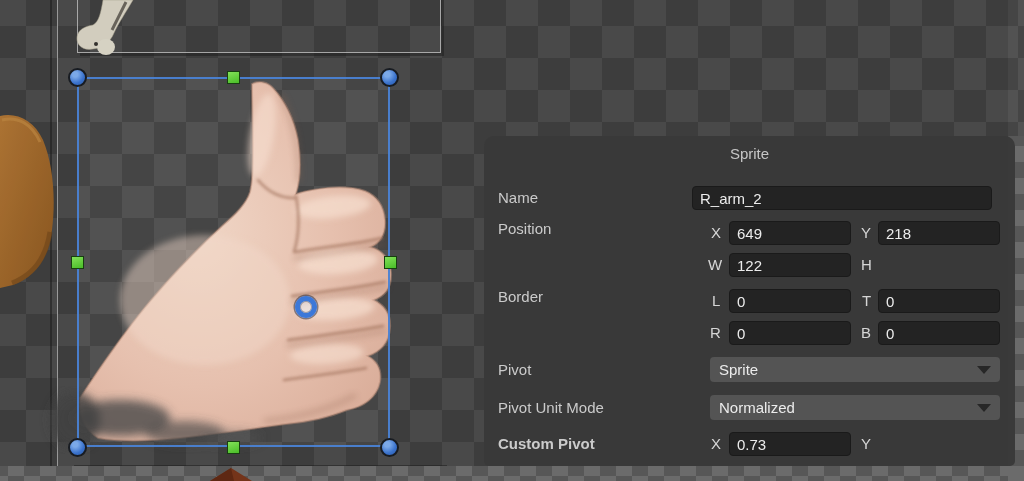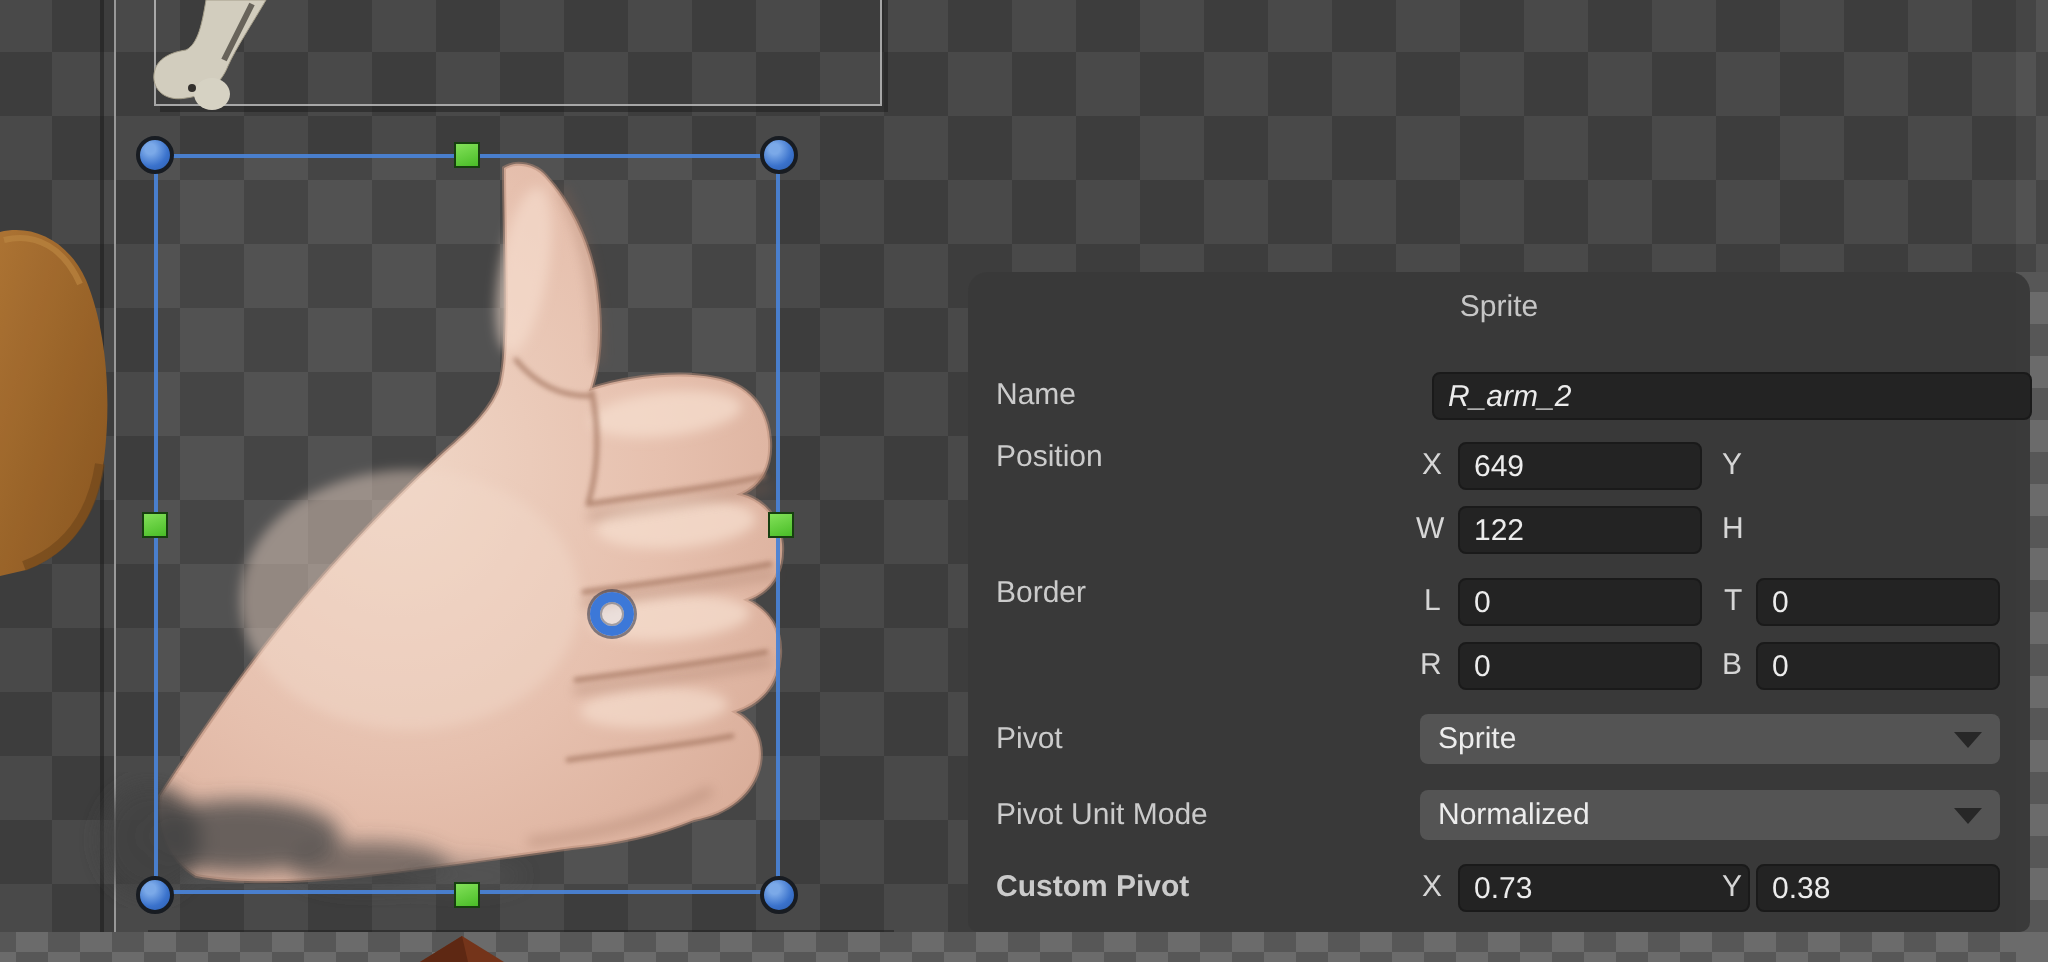--- a/index.html
+++ b/index.html
@@ -188,26 +188,27 @@
   <div class="h-square" style="left:227px;top:71px;"></div>
   <div class="h-square" style="left:227px;top:441px;"></div>
   <div class="h-square" style="left:71px;top:256px;"></div>
   <div class="h-square" style="left:384px;top:256px;"></div>
   <div class="h-pivot" style="left:295px;top:296px;"></div>
 
   <div class="panel">
     <div class="panel-title">Sprite</div>
 
     <span class="p-label" style="top:53px;">Name</span>
-    <input class="p-input" style="left: 232px; top: 50px; width: 300px; font-style: italic;" readonly="" value="R_arm_2">
+    <input class="p-input" style="left: 208px; top: 50px; width: 300px;" readonly="" value="R_arm_2">
 
     <span class="p-label" style="top:84px;">Position</span>
     <span class="axis-label" style="left:227px;top:88px;">X</span>
     <input class="p-input" style="left: 245px; top: 85px; width: 122px;" readonly="" value="649">
     <span class="axis-label" style="left:377px;top:88px;">Y</span>
+    <input class="p-input" style="left: 394px; top: 85px; width: 122px;" readonly="" value="218">
     <span class="axis-label" style="left:224px;top:120px;">W</span>
     <input class="p-input" style="left: 245px; top: 117px; width: 122px;" readonly="" value="122">
     <span class="axis-label" style="left:377px;top:120px;">H</span>
 
     <span class="p-label" style="top:152px;">Border</span>
     <span class="axis-label" style="left:228px;top:156px;">L</span>
     <input class="p-input" style="left: 245px; top: 153px; width: 122px;" readonly="" value="0">
     <span class="axis-label" style="left:378px;top:156px;">T</span>
     <input class="p-input" style="left: 394px; top: 153px; width: 122px;" readonly="" value="0">
     <span class="axis-label" style="left:226px;top:188px;">R</span>
@@ -222,17 +223,16 @@
     </div>
 
     <span class="p-label" style="top:263px;">Pivot Unit Mode</span>
     <div class="dropdown" style="top:259px;">
       <span>Normalized</span>
       <span class="caret"></span>
     </div>
 
     <span class="p-label" style="top:299px;font-weight:bold;">Custom Pivot</span>
     <span class="axis-label" style="left:227px;top:299px;">X</span>
-    <input class="p-input" style="left: 245px; top: 296px; width: 146px;" readonly="" value="0.73">
+    <input class="p-input" style="left: 245px; top: 296px; width: 122px;" readonly="" value="0.73">
     <span class="axis-label" style="left:377px;top:299px;">Y</span>
-    <input class="p-input" style="left: 394px; top: 296px; width: 122px;" readonly="" value="0.38">
   </div>
 </div>
 
 </body></html>

